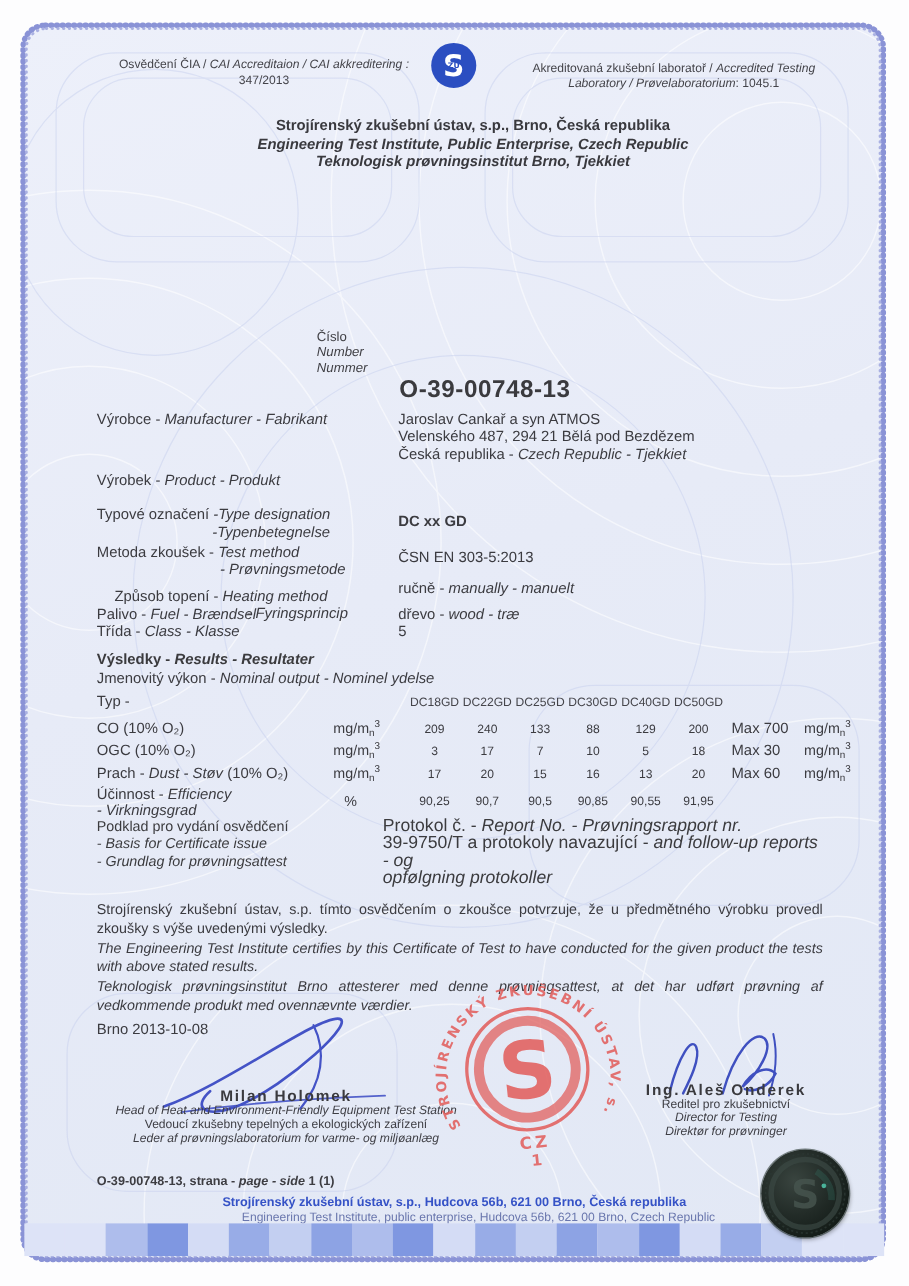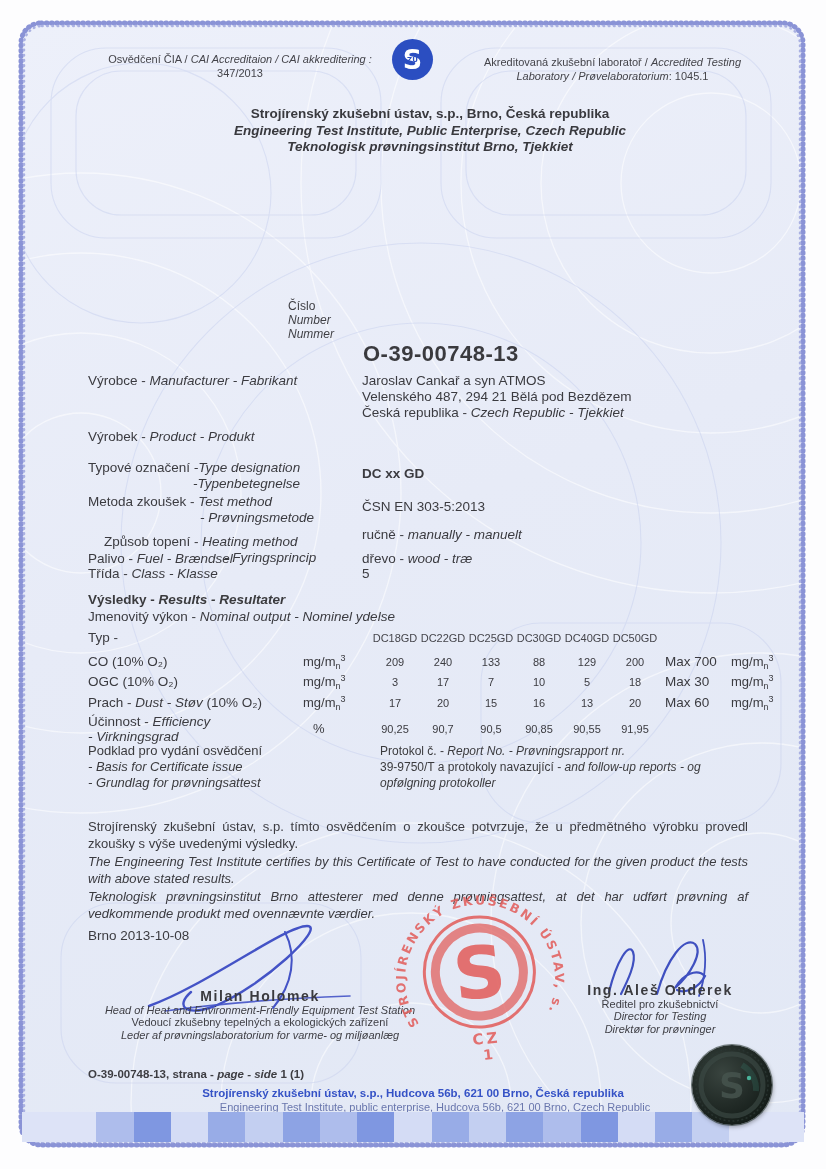--- a/index.html
+++ b/index.html
@@ -234,21 +234,21 @@
           <td class="cmu"></td>
     </tr>
   </tbody>
     </table>
 
   <div class="abs" style="left:88px;top:743px;font-size:13px;line-height:16px;">
     <div>Podklad pro vydání osvědčení</div>
     <div class="it">- Basis for Certificate issue</div>
     <div class="it">- Grundlag for prøvningsattest</div>
   </div>
-  <div class="abs" style="left:380px;top:743px;width:400px;font-size:12px;line-height:16px;">
+  <div class="abs" style="left:348px;top:743px;width:400px;font-size:16px;line-height:16px;">
     <div><span>Protokol č. - </span><span class="it">Report No. - Prøvningsrapport nr.</span></div>
     <div><span>39-9750/T a protokoly navazující - </span><span class="it">and follow-up reports - og</span></div>
     <div class="it">opfølgning protokoller</div>
   </div>
 
   <div class="abs para" style="left:88px;top:818px;width:660px;">
     <div>Strojírenský zkušební ústav, s.p. tímto osvědčením o zkoušce potvrzuje, že u předmětného výrobku provedl zkoušky s výše uvedenými výsledky.</div>
     <div class="it">The Engineering Test Institute certifies by this Certificate of Test to have conducted for the given product the tests with above stated results.</div>
     <div class="it">Teknologisk prøvningsinstitut Brno attesterer med denne prøvningsattest, at det har udført prøvning af vedkommende produkt med ovennævnte værdier.</div>
   </div>

